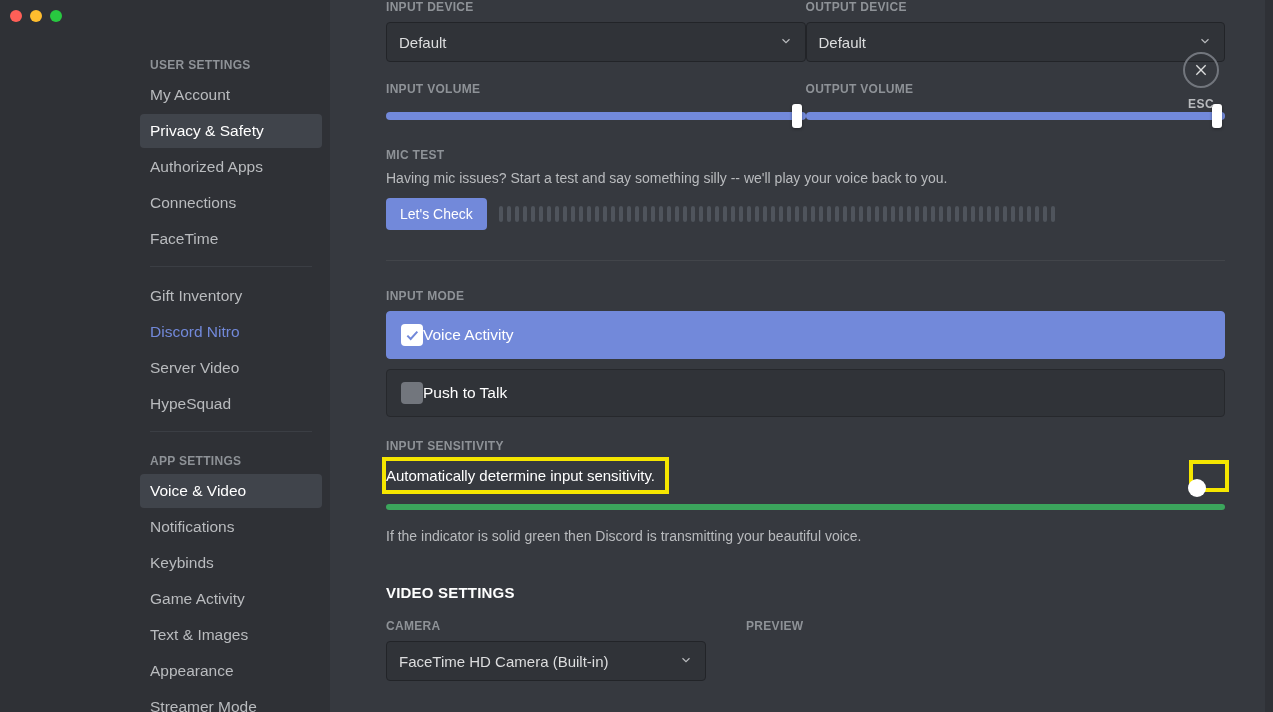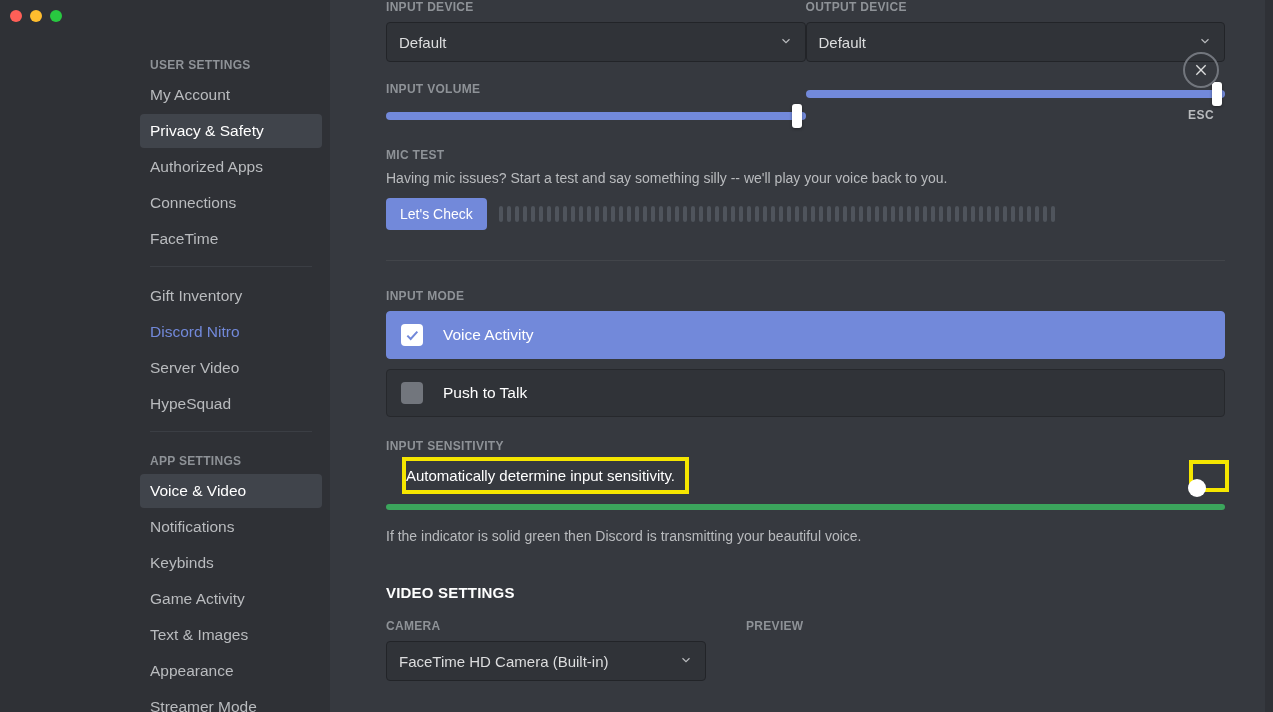--- a/index.html
+++ b/index.html
@@ -157,21 +157,21 @@
     background:#4f545c;
     border-radius:2px;
   }
 
   .hr { height:1px; background:#42454a; margin:30px 0 28px; }
 
   
   .option {
     display:flex;
     align-items:center;
-    gap:20px;
+    gap:0;
     border:1px solid #26282c;
     background:#303338;
     border-radius:4px;
     height:48px;
     padding:0 14px;
     margin-bottom:10px;
     cursor:pointer;
     color:#fff;
     font-size:15.5px;
     font-weight:500;
@@ -230,31 +230,30 @@
   .camera-select { width:320px; }
 
   .preview-box {
     width:160px;height:20px;
   }
 
   
   .hl {
     outline:4px solid #f5e600;
     outline-offset:0;
-    margin-left:20px;
   }
 
   
   .close-area {
     position:absolute;
     top:52px; right:54px;
     display:flex;
     flex-direction:column;
     align-items:center;
-    gap:20px;
+    gap:9px;
     color:#b9bbbe;
   }
   .close-btn {
     width:36px;height:36px;border-radius:50%;
     border:2px solid #72767d;
     display:flex;align-items:center;justify-content:center;
     cursor:pointer;
     color:#dcddde;
   }
   .esc-label{font-size:12px;font-weight:600;letter-spacing:.5px;}
@@ -332,20 +331,21 @@
 
     <div class="row2">
       <div class="col">
         <div class="field-label">INPUT VOLUME</div>
         <div class="slider">
           <div class="track"></div>
           <div class="thumb" id="thumb-input" style="left: calc(98% - 5px);"></div>
         </div>
       </div>
       <div class="col">
+        <div class="field-label">OUTPUT VOLUME</div>
         <div class="slider">
           <div class="track"></div>
           <div class="thumb" id="thumb-output" style="left: calc(98% - 5px);"></div>
         </div>
       </div>
     </div>
 
     <div class="field-label">MIC TEST</div>
     <div class="mic-desc">Having mic issues? Start a test and say something silly -- we'll play your voice back to you.</div>
     <div class="mic-row">

